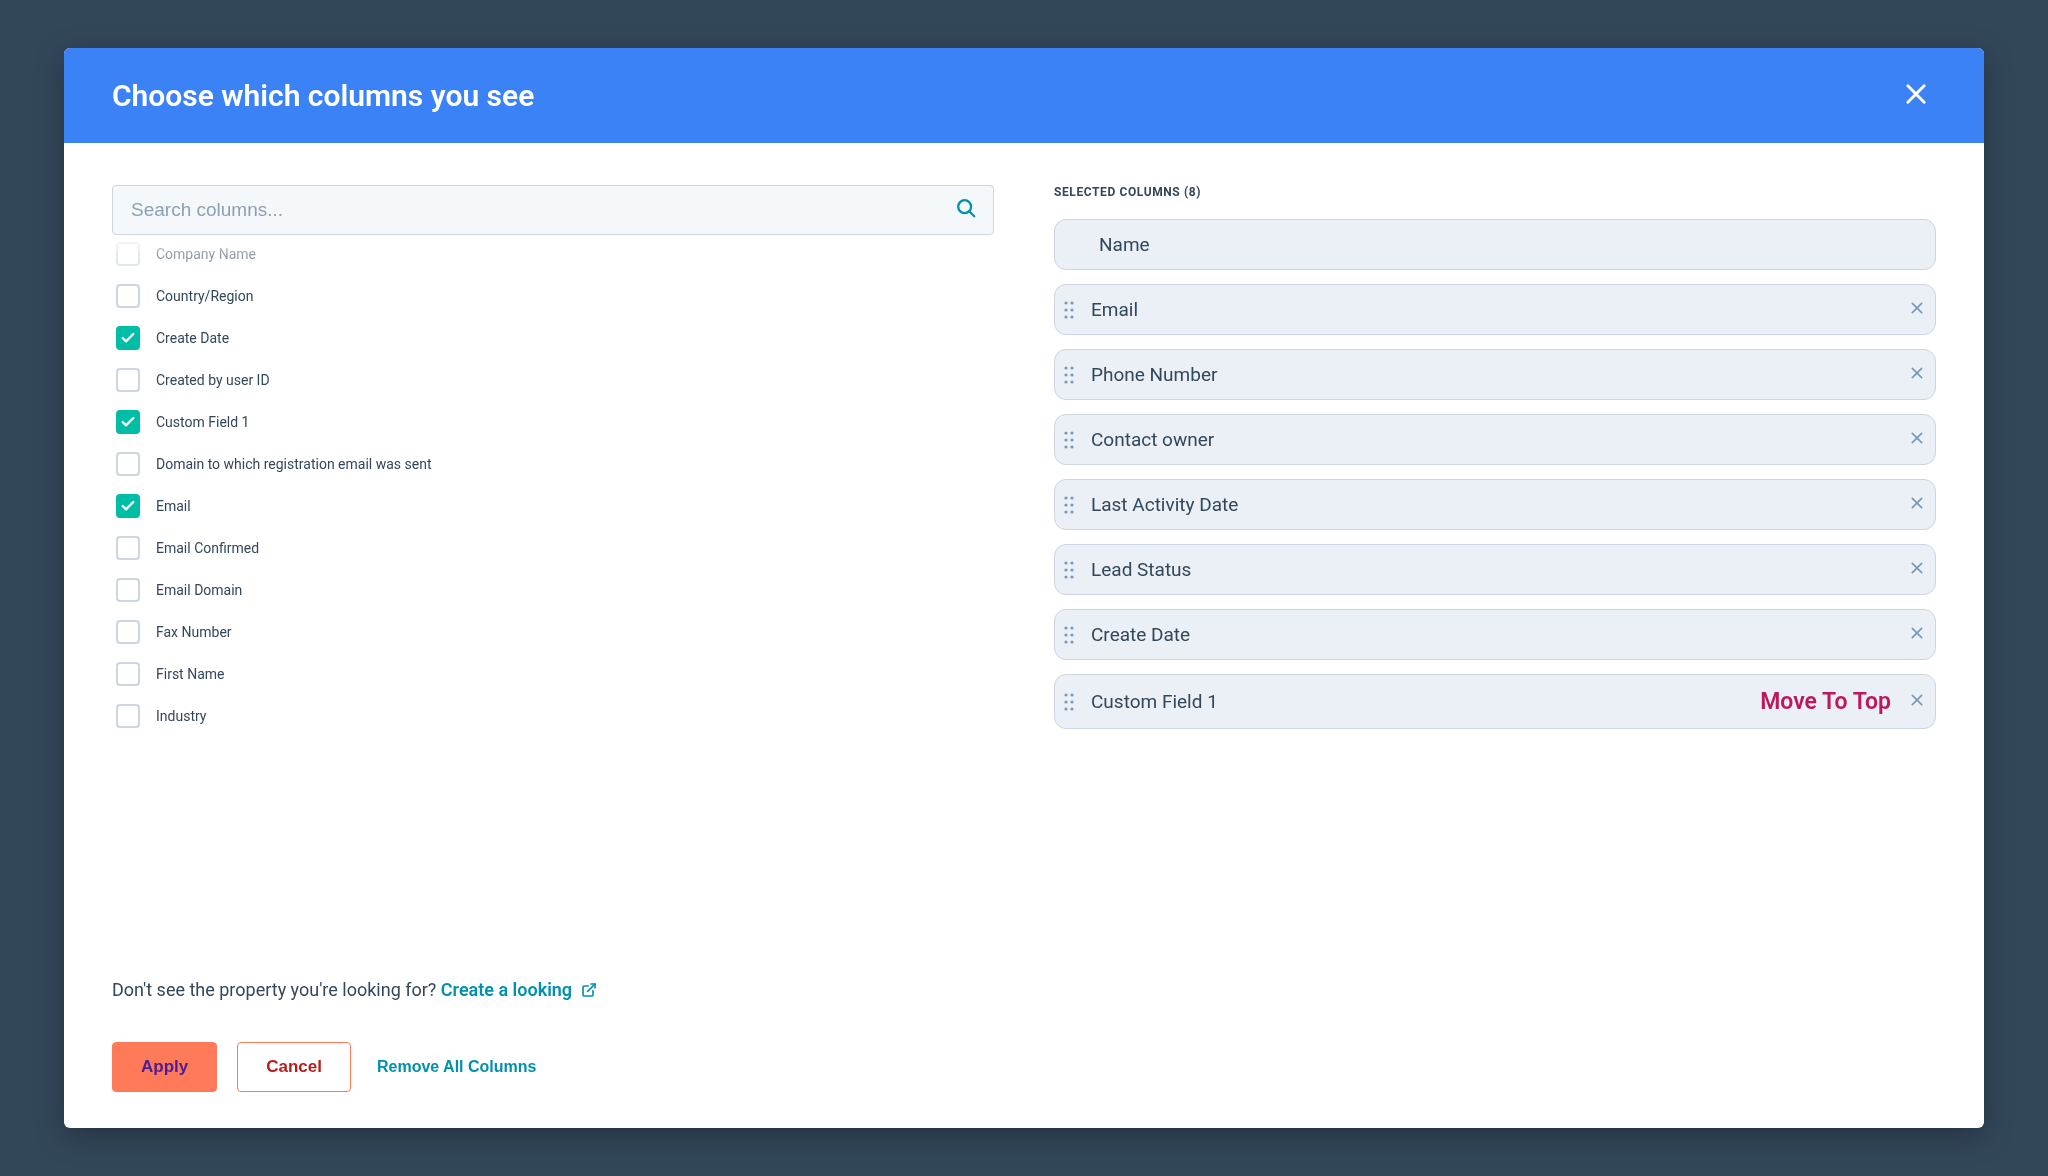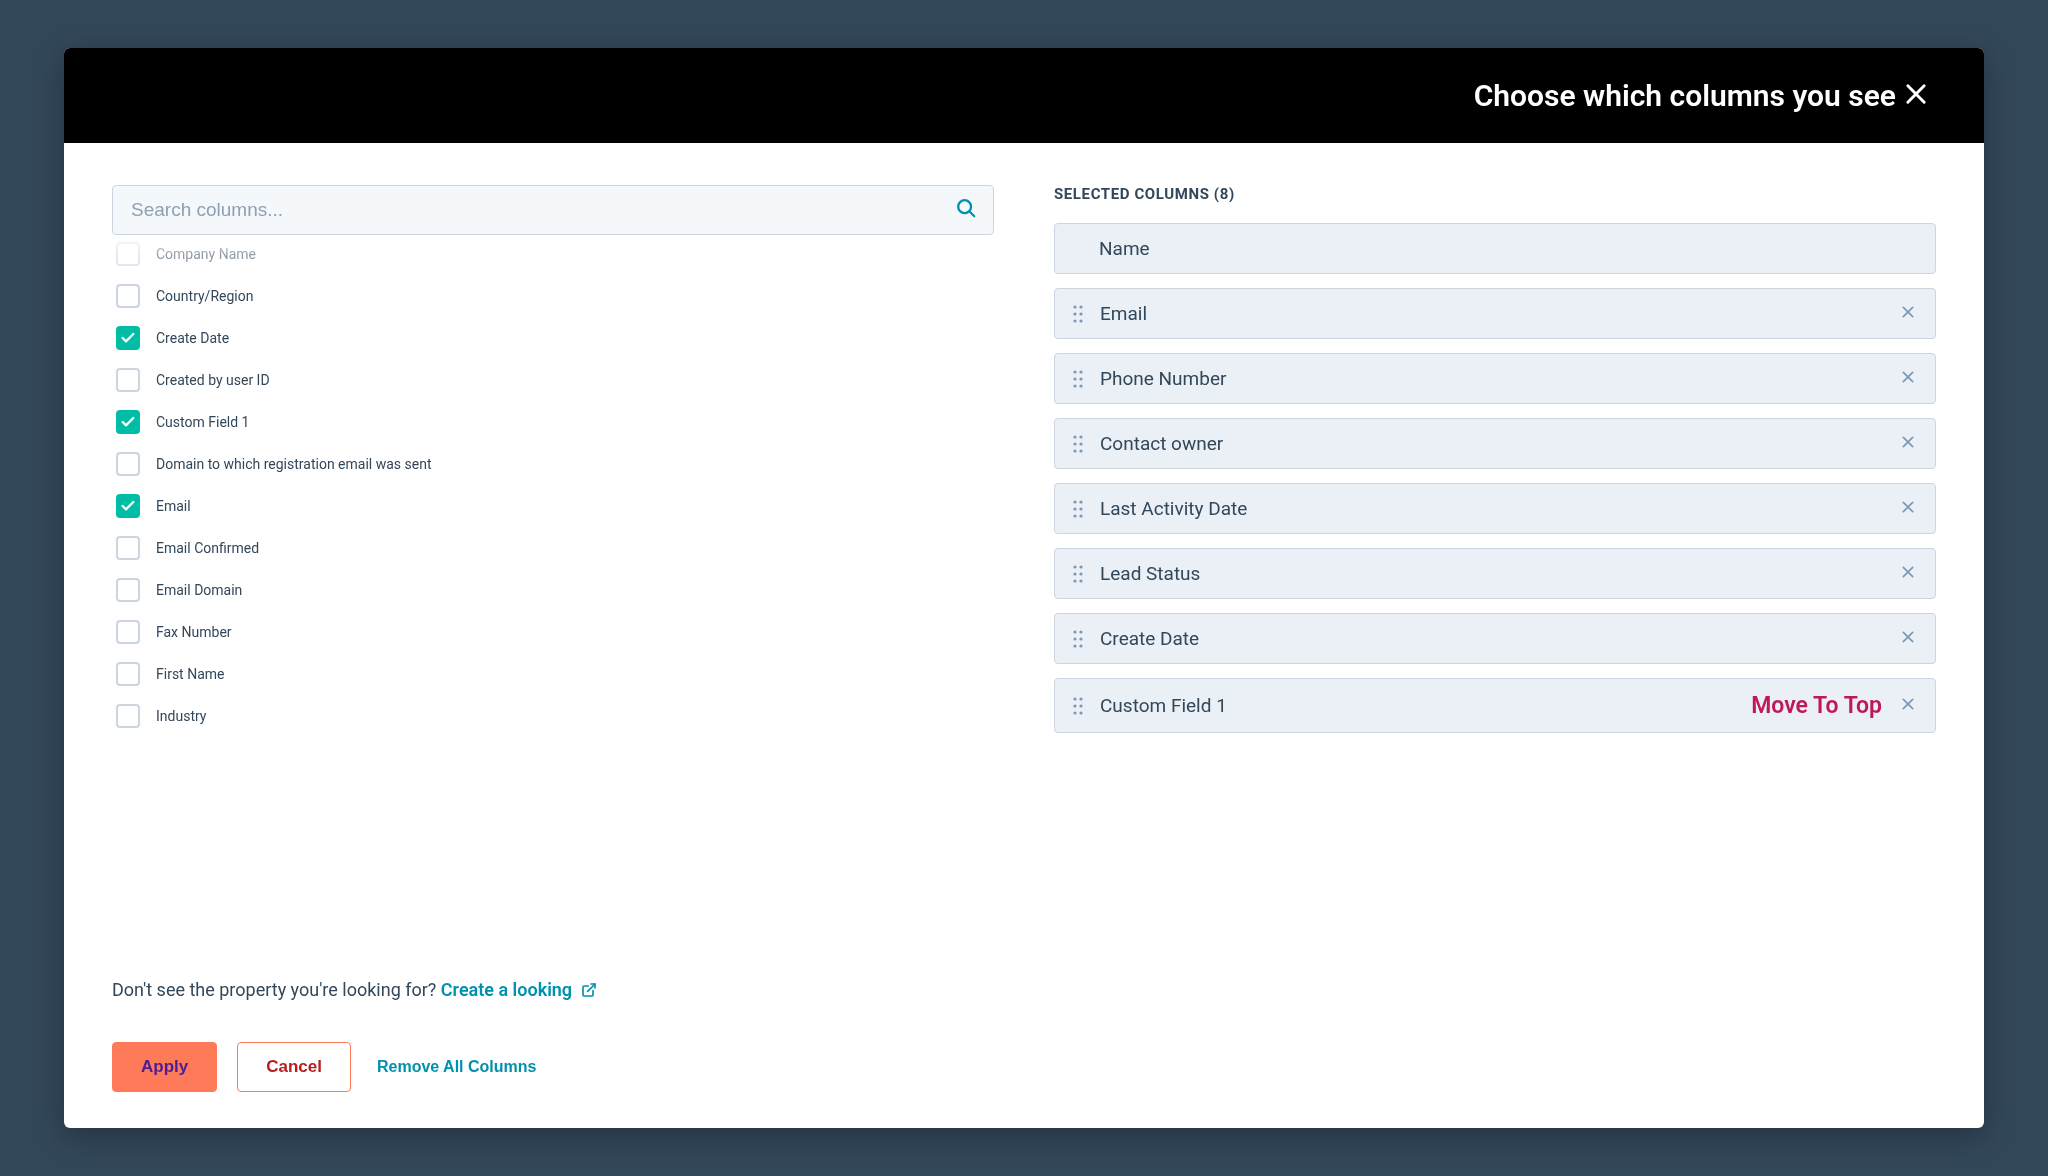--- a/index.html
+++ b/index.html
@@ -18,26 +18,26 @@
     max-width: 1920px;
     height: 100%;
     max-height: 1080px;
     border-radius: 6px;
     overflow: hidden;
     display: flex;
     flex-direction: column;
     box-shadow: 0 8px 30px rgba(0,0,0,.3);
   }
   .modal-header {
-    background: #000000;
+    background: #3b82f6;
     color: #fff;
     padding: 26px 48px;
     display: flex;
     align-items: center;
-    justify-content: flex-end;
+    justify-content: space-between;
   }
   .modal-header h1 {
     font-size: 30px;
     font-weight: 600;
   }
   .close-btn {
     background: none;
     border: none;
     color: #fff;
     cursor: pointer;
@@ -153,38 +153,38 @@
   }
   .ext-icon { display:inline-block; vertical-align: -2px; margin-left:4px; }
   .ext-icon svg { width:16px; height:16px; }
   .right-col {
     flex: 1;
     min-width: 0;
     display: flex;
     flex-direction: column;
   }
   .sel-title {
-    font-size: 15px;
+    font-size: 12px;
     font-weight: 700;
     letter-spacing: .6px;
     color: #33475b;
     margin-bottom: 20px;
   }
   .sel-list {
     display: flex;
     flex-direction: column;
     gap: 14px;
   }
   .sel-item {
     background: #eaf0f6;
     border: 1px solid #cbd6e2;
-    border-radius: 4px;
+    border-radius: 12px;
     display: flex;
     align-items: center;
-    padding: 13px 17px;
+    padding: 13px 8px;
     font-size: 19px;
     color: #33475b;
   }
   .sel-item.locked { padding-left: 44px; }
   .drag-handle {
     color: #7c98b6;
     margin-right: 16px;
     display: flex;
   }
   .drag-handle svg { width: 12px; height: 20px; }

